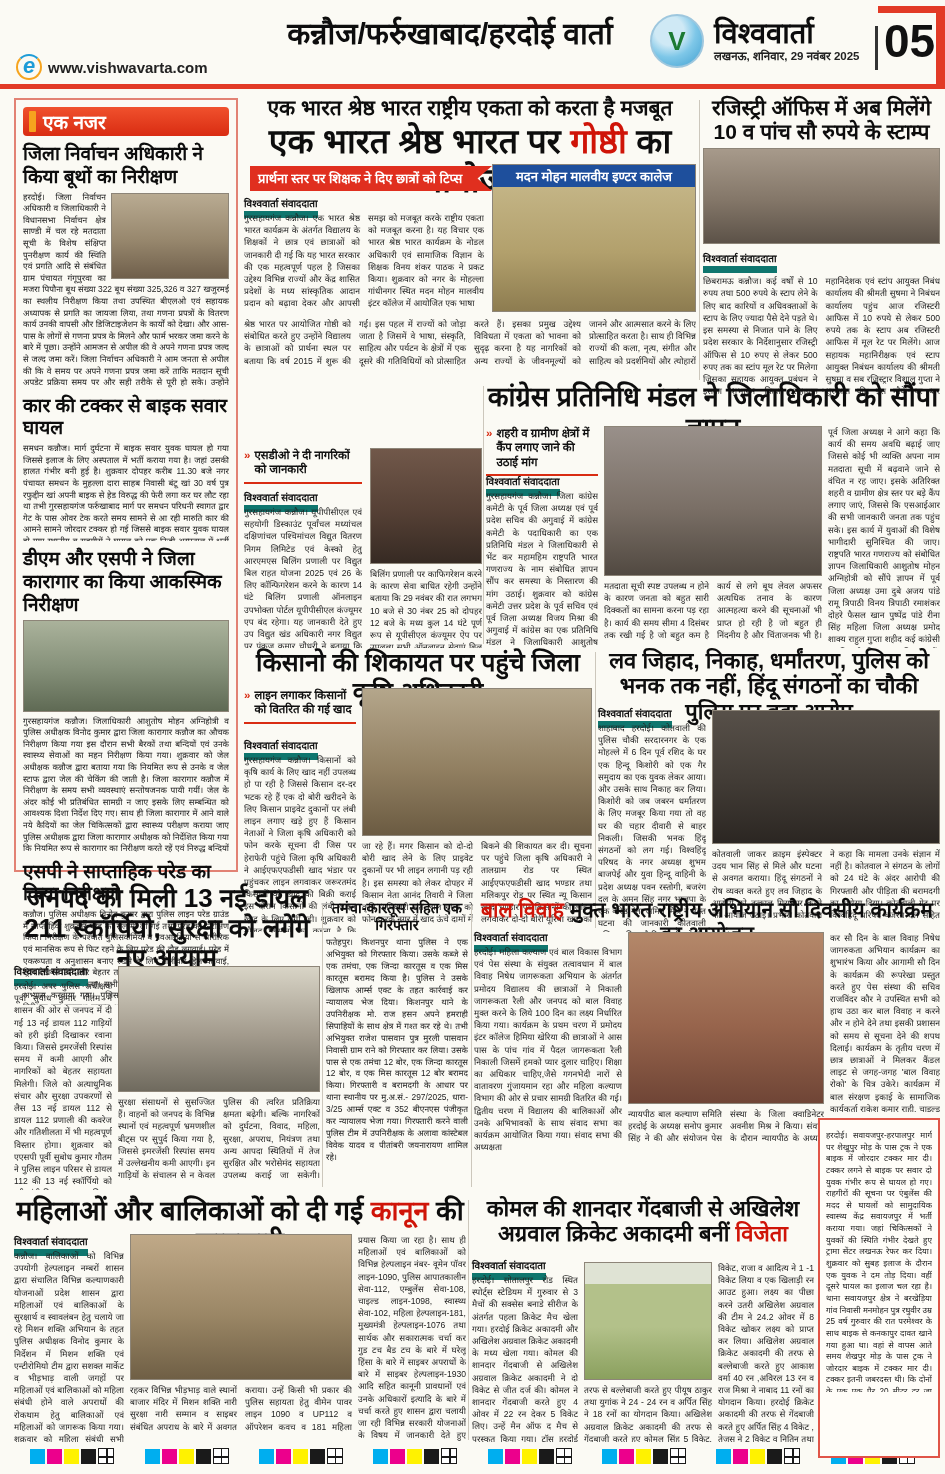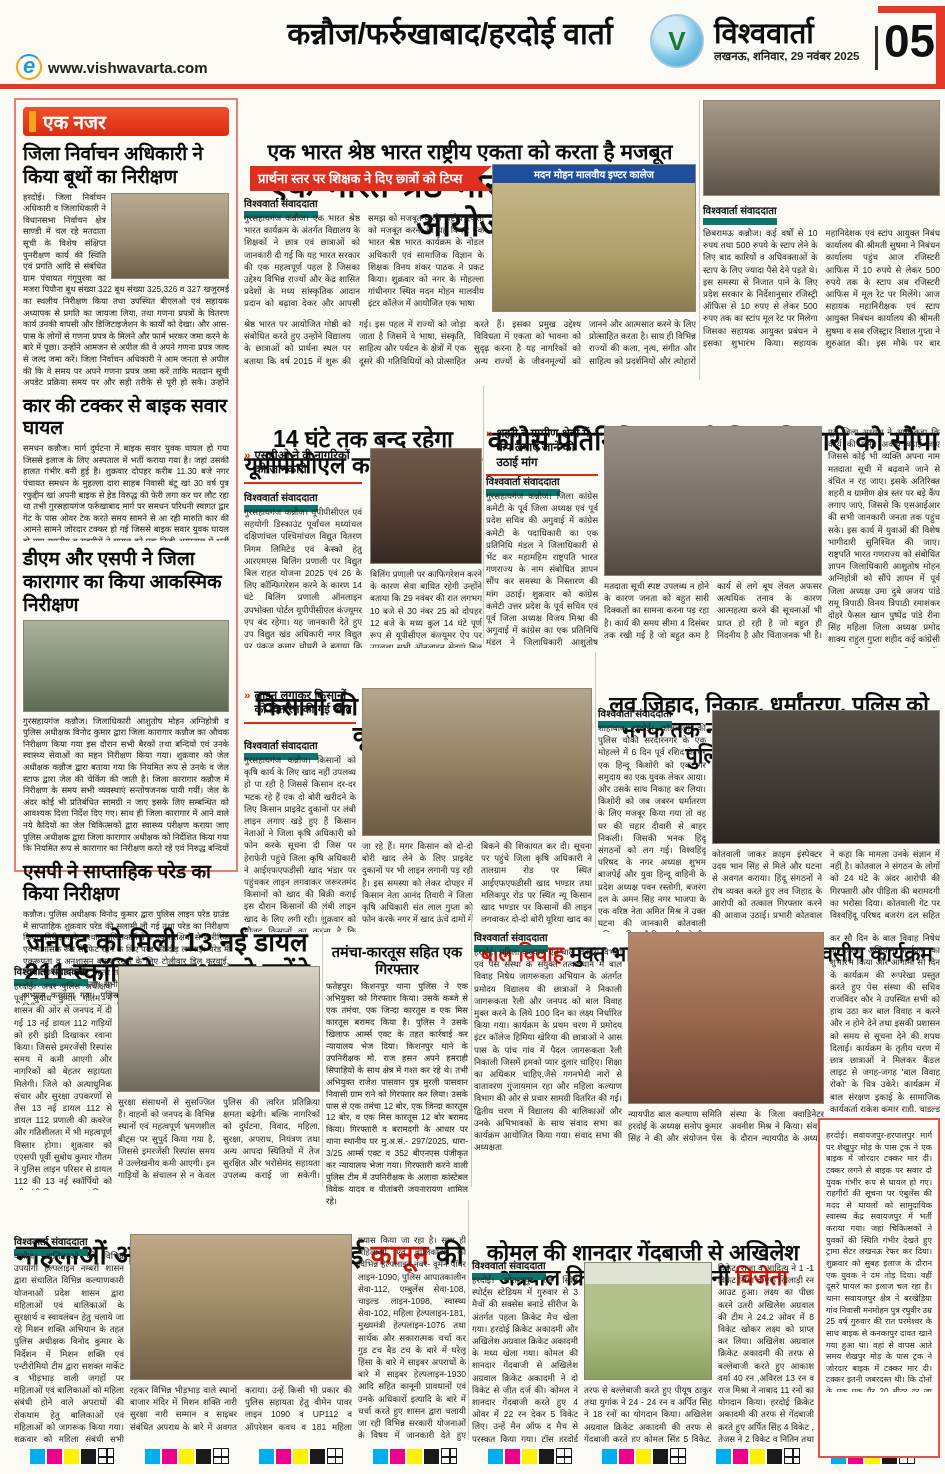--- a/index.html
+++ b/index.html
@@ -15,21 +15,21 @@
   .vv-logo{width:50px;height:50px;border-radius:50%;background:radial-gradient(circle at 35% 30%,#cfe9f5 0 30%,#7ec7e8 55%,#3f9fd0);
            border:2px solid #9ec7de;display:flex;align-items:center;justify-content:center;
            color:#1c7a33;font-weight:800;font-size:26px;}
   .masthead-txt .mh-title{font-size:29px;font-weight:800;color:#0c0c0c;line-height:1;}
   .masthead-txt .mh-date{font-size:11.5px;font-weight:bold;color:#222;}
   .page-num{left:884px;top:18px;font-size:46px;font-weight:800;color:#111;line-height:1;}
   .pn-bar{left:875px;top:26px;width:3px;height:44px;background:#333;}
   .corner{top:6px;right:0;width:58px;height:76px;border-top:7px solid #e23a26;border-right:9px solid #e23a26;}
   .red-rule{left:0;top:84px;width:945px;height:5px;background:#e23a26;}
   
-  .headline{font-weight:800;color:#0d0d0d;line-height:1.15;margin-top:44px;}
+  .headline{font-weight:800;color:#0d0d0d;line-height:1.15;}
   .red-word{color:#cf1408;text-align:center;}
   .byline{font-size:10px;font-weight:bold;color:#111;border-bottom:7px solid #0f766e;display:inline-block;padding-bottom:1px;}
   .body-text{font-size:8.6px;line-height:1.42;text-align:justify;color:#222;overflow:hidden;}
   .cols-2{column-count:2;column-gap:8px;}
   .cols-4{column-count:4;column-gap:8px;}
   .subhead{font-size:11.5px;font-weight:bold;color:#111;line-height:1.25;display:flex;gap:4px;
            border-bottom:2px solid #d92c12;padding-bottom:5px;}
   .chev{color:#d92c12;font-weight:800;}
   .photo{border:1px solid #8d8578;box-sizing:border-box;}
   
@@ -38,21 +38,21 @@
   .ph-college{background:linear-gradient(180deg,#c9bb8e 0%,#b2a06c 60%,#8d7c50 100%);}
   .ph-office{background:linear-gradient(180deg,#a79a8b 0%,#837668 55%,#5c5248 100%);}
   .ph-selfie{background:linear-gradient(180deg,#71584a 0%,#554035 55%,#362a23 100%);}
   .ph-meeting{background:linear-gradient(180deg,#99908a 0%,#7a6f66 55%,#514941 100%);}
   .ph-queue{background:linear-gradient(180deg,#b4a68b 0%,#917f61 55%,#6b5b42 100%);}
   .ph-dark{background:linear-gradient(180deg,#575049 0%,#413b35 55%,#2b2622 100%);}
   .ph-vehicle{background:linear-gradient(180deg,#d8d4c6 0%,#a29a8c 55%,#6f6a5e 100%);}
   .ph-crowd{background:linear-gradient(180deg,#b4886a 0%,#97644c 55%,#6f4536 100%);}
   .ph-market{background:linear-gradient(180deg,#c0a988 0%,#9b8766 55%,#6f5f45 100%);}
   .ph-field{background:linear-gradient(180deg,#dfe3d4 0 18%,#b3c18a 18% 55%,#8aa05e 100%);}
-  .photo-banner{background:#1e4f9c;color:#fff;font-size:10px;font-weight:bold;text-align:center;padding:2px 10px;}
+  .photo-banner{background:#1e4f9c;color:#fff;font-size:13px;font-weight:bold;text-align:center;padding:2px 10px;}
   
   .og-box{left:14px;top:98px;width:224px;height:774px;border:2px solid #e28274;padding:7px;box-sizing:border-box;background:#fbfaf4;}
   .og-banner{height:29px;background:linear-gradient(180deg,#f0512d,#d92c12);border-radius:4px;display:flex;align-items:center;gap:7px;
              color:#fff;font-size:19px;font-weight:800;padding-left:6px;box-sizing:border-box;}
   .og-tab{width:7px;height:21px;background:#f6a31e;border-radius:1px;}
   .og-head{font-size:19px;font-weight:800;color:#0d0d0d;line-height:1.2;margin:7px 0 3px 0;}
   .og-body{font-size:8.4px;line-height:1.38;text-align:justify;color:#222;overflow:hidden;}
   
   .ribbon{background:#e02f1f;color:#fff;font-weight:bold;font-size:13px;padding:3px 22px 4px 8px;
           clip-path:polygon(0 0,100% 0,94% 50%,100% 100%,0 100%);}
@@ -127,29 +127,29 @@
     <div class="abs ribbon" style="left:0;top:70px;width:242px;box-sizing:border-box;margin-left:6px;">प्रार्थना स्तर पर  शिक्षक ने दिए छात्रों को टिप्स</div>
     <div class="abs photo ph-college" style="left:248px;top:68px;width:204px;height:148px;">
       <div class="photo-banner">मदन मोहन मालवीय इण्टर कालेज</div>
     </div>
     <div class="abs byline" style="left:0;top:100px;">विश्ववार्ता संवाददाता</div>
     <div class="abs body-text" style="left:0;top:116px;width:240px;height:100px;column-count:2;column-gap:8px;">गुरसहायगंज कन्नौज। एक भारत श्रेष्ठ भारत कार्यक्रम के अंतर्गत विद्यालय के शिक्षकों ने छात्र एवं छात्राओं को जानकारी दी गई कि यह भारत सरकार की एक महत्वपूर्ण पहल है जिसका उद्देश्य विभिन्न राज्यों और केंद्र शासित प्रदेशों के मध्य सांस्कृतिक आदान प्रदान को बढ़ावा देकर और आपसी समझ को मजबूत करके राष्ट्रीय एकता को मजबूत करना है। यह विचार एक भारत श्रेष्ठ भारत कार्यक्रम के नोडल अधिकारी एवं सामाजिक विज्ञान के शिक्षक विनय शंकर पाठक ने प्रकट किया। शुक्रवार को नगर के मोहल्ला गांधीनगर स्थित मदन मोहन मालवीय इंटर कॉलेज में आयोजित एक भाषा</div>
     <div class="abs body-text cols-4" style="left:0;top:222px;width:452px;height:60px;">श्रेष्ठ भारत पर आयोजित गोष्ठी को संबोधित करते हुए उन्होंने विद्यालय के छात्राओं को प्रार्थना स्थल पर बताया कि वर्ष 2015 में शुरू की गई। इस पहल में राज्यों को जोड़ा जाता है जिसमें वे भाषा, संस्कृति, साहित्य और पर्यटन के क्षेत्रों में एक दूसरे की गतिविधियों को प्रोत्साहित करते हैं। इसका प्रमुख उद्देश्य विविधता में एकता को भावना को सुदृढ़ करना है यह नागरिकों को अन्य राज्यों के जीवनमूल्यों को जानने और आत्मसात करने के लिए प्रोत्साहित करता है। साथ ही विभिन्न राज्यों की कला, नृत्य, संगीत और साहित्य को प्रदर्शनियों और त्योहारों के माध्यम से साझा किया जाता है। छात्रों को दूसरे राज्य की भाषा में वाक्य और गीत सीखने के लिए प्रेरित किया जाता है। राज्यों और केंद्र शासित प्रदेशों को एक दूसरे के साथ जोड़ा जाता है। इस अवसर पर छात्रों द्वारा राष्ट्र की एकता और अखंडता से संबंधित पोस्टर भी बनाए गए। इस मौके पर कॉलेज के समस्त शिक्षक ब्रजेश गंगवार, ऋचा, पूर्णेंद्र सिंह, सुनील सिंह, अमीर हमजा आलोक कुमार, दुर्गविजय, अमन राजन रामाश्रय वर्मा, शिव सिंह यादव, राकेश सक्सेना, राकेश यादव, विनय शंकर पाठक आदि उपस्थित रहे।</div>
   </div>
 
   <div class="abs" style="left:703px;top:96px;width:237px;height:290px;">
+    <div class="headline" style="font-size:21px;text-align:center;">रजिस्ट्री ऑफिस में अब मिलेंगे 10 व पांच सौ रुपये के स्टाम्प</div>
     <div class="photo ph-office" style="width:237px;height:96px;margin-top:4px;"></div>
     <div style="margin-top:4px;"><span class="byline">विश्ववार्ता संवाददाता</span></div>
     <div class="body-text cols-2" style="height:126px;margin-top:2px;">छिबरामऊ कन्नौज। कई वर्षों से 10 रुपय तथा 500 रुपये के स्टाप लेने के लिए बाद कारियों व अधिवक्ताओं के स्टाप के लिए ज्यादा पैसे देने पड़ते थे। इस समस्या से निजात पाने के लिए प्रदेश सरकार के निर्देशानुसार रजिस्ट्री ऑफिस से 10 रुपए से लेकर 500 रुपए तक का स्टांप मूल रेट पर मिलेगा जिसका सहायक आयुक्त प्रबंधन ने इसका शुभारंभ किया। सहायक महानिदेशक एवं स्टांप आयुक्त निबंध कार्यालय की श्रीमती सुषमा ने निबंधन कार्यालय पहुंच आज रजिस्टरी आफिस में 10 रुपये से लेकर 500 रुपये तक के स्टाप अब रजिस्टरी आफिस में मूल रेट पर मिलेंगे। आज सहायक महानिरीक्षक एवं स्टाप आयुक्त निबंधन कार्यालय की श्रीमती सुषमा व सब रजिस्ट्रार विशाल गुप्ता ने शुरुआत की। इस मौके पर बार एसोसिएशन के अध्यक्ष अरविंद सिंह चौहान व कई अधिवक्तागण मौजूद रहे।</div>
   </div>
 
   <div class="abs vline" style="left:699px;top:100px;height:280px;"></div>
 
   <div class="abs" style="left:244px;top:382px;width:238px;height:266px;">
-    <div class="headline" style="font-size:23px;text-align:center;">14 घंटे तक बन्द रहेगा यूपीपीसीएल का कंज्यूमर एप</div>
     <div class="abs subhead" style="left:0;top:66px;width:118px;">
       <span class="chev">»</span>
       <span>एसडीओ ने दी नागरिकों को जानकारी</span>
     </div>
     <div class="abs byline" style="left:0;top:108px;">विश्ववार्ता संवाददाता</div>
     <div class="abs photo ph-selfie" style="left:126px;top:66px;width:112px;height:116px;"></div>
     <div class="abs body-text" style="left:0;top:124px;width:118px;height:142px;">गुरसहायगंज कन्नौज। यूपीपीसीएल एवं सहयोगी डिस्काउंट पूर्वांचल मध्यांचल दक्षिणांचल पश्चिमांचल विद्युत वितरण निगम लिमिटेड एवं केस्को हेतु आरएमएस बिलिंग प्रणाली पर विद्युत बिल राहत योजना 2025 एवं 26 के लिए कॉन्फिगरेशन करने के कारण 14 घंटे बिलिंग प्रणाली ऑनलाइन उपभोक्ता पोर्टल यूपीपीसीएल कंज्यूमर एप बंद रहेगा। यह जानकारी देते हुए उप विद्युत खंड अधिकारी नगर विद्युत पर पंकज कुमार चौधरी ने बताया कि बिजली बिल राहत योजना 2025 ,26 हेतु आर एम एस</div>
     <div class="abs body-text" style="left:126px;top:186px;width:112px;height:80px;">बिलिंग प्रणाली पर काफिगरेशन करने के कारण सेवा बाधित रहेगी उन्होंने बताया कि 29 नवंबर की रात लगभग 10 बजे से 30 नंबर 25 को दोपहर 12 बजे के मध्य कुल 14 घंटे पूर्ण रूप से यूपीसीएल कंज्यूमर ऐप पर उपलब्ध सभी ऑनलाइन सेवाएं बिल भुगतान स्मार्ट मीटर रिचार्ज बिल जेनरेशन भार वृद्धि इत्यादि सेवाएं बाधित रहेंगी उन्होंने बताया कि अधीक्षण अभियंता आईटी अरविंद सिंह के आदेश के अनुपालन में यह कार्रवाई की जा रही है।</div>
   </div>
 

